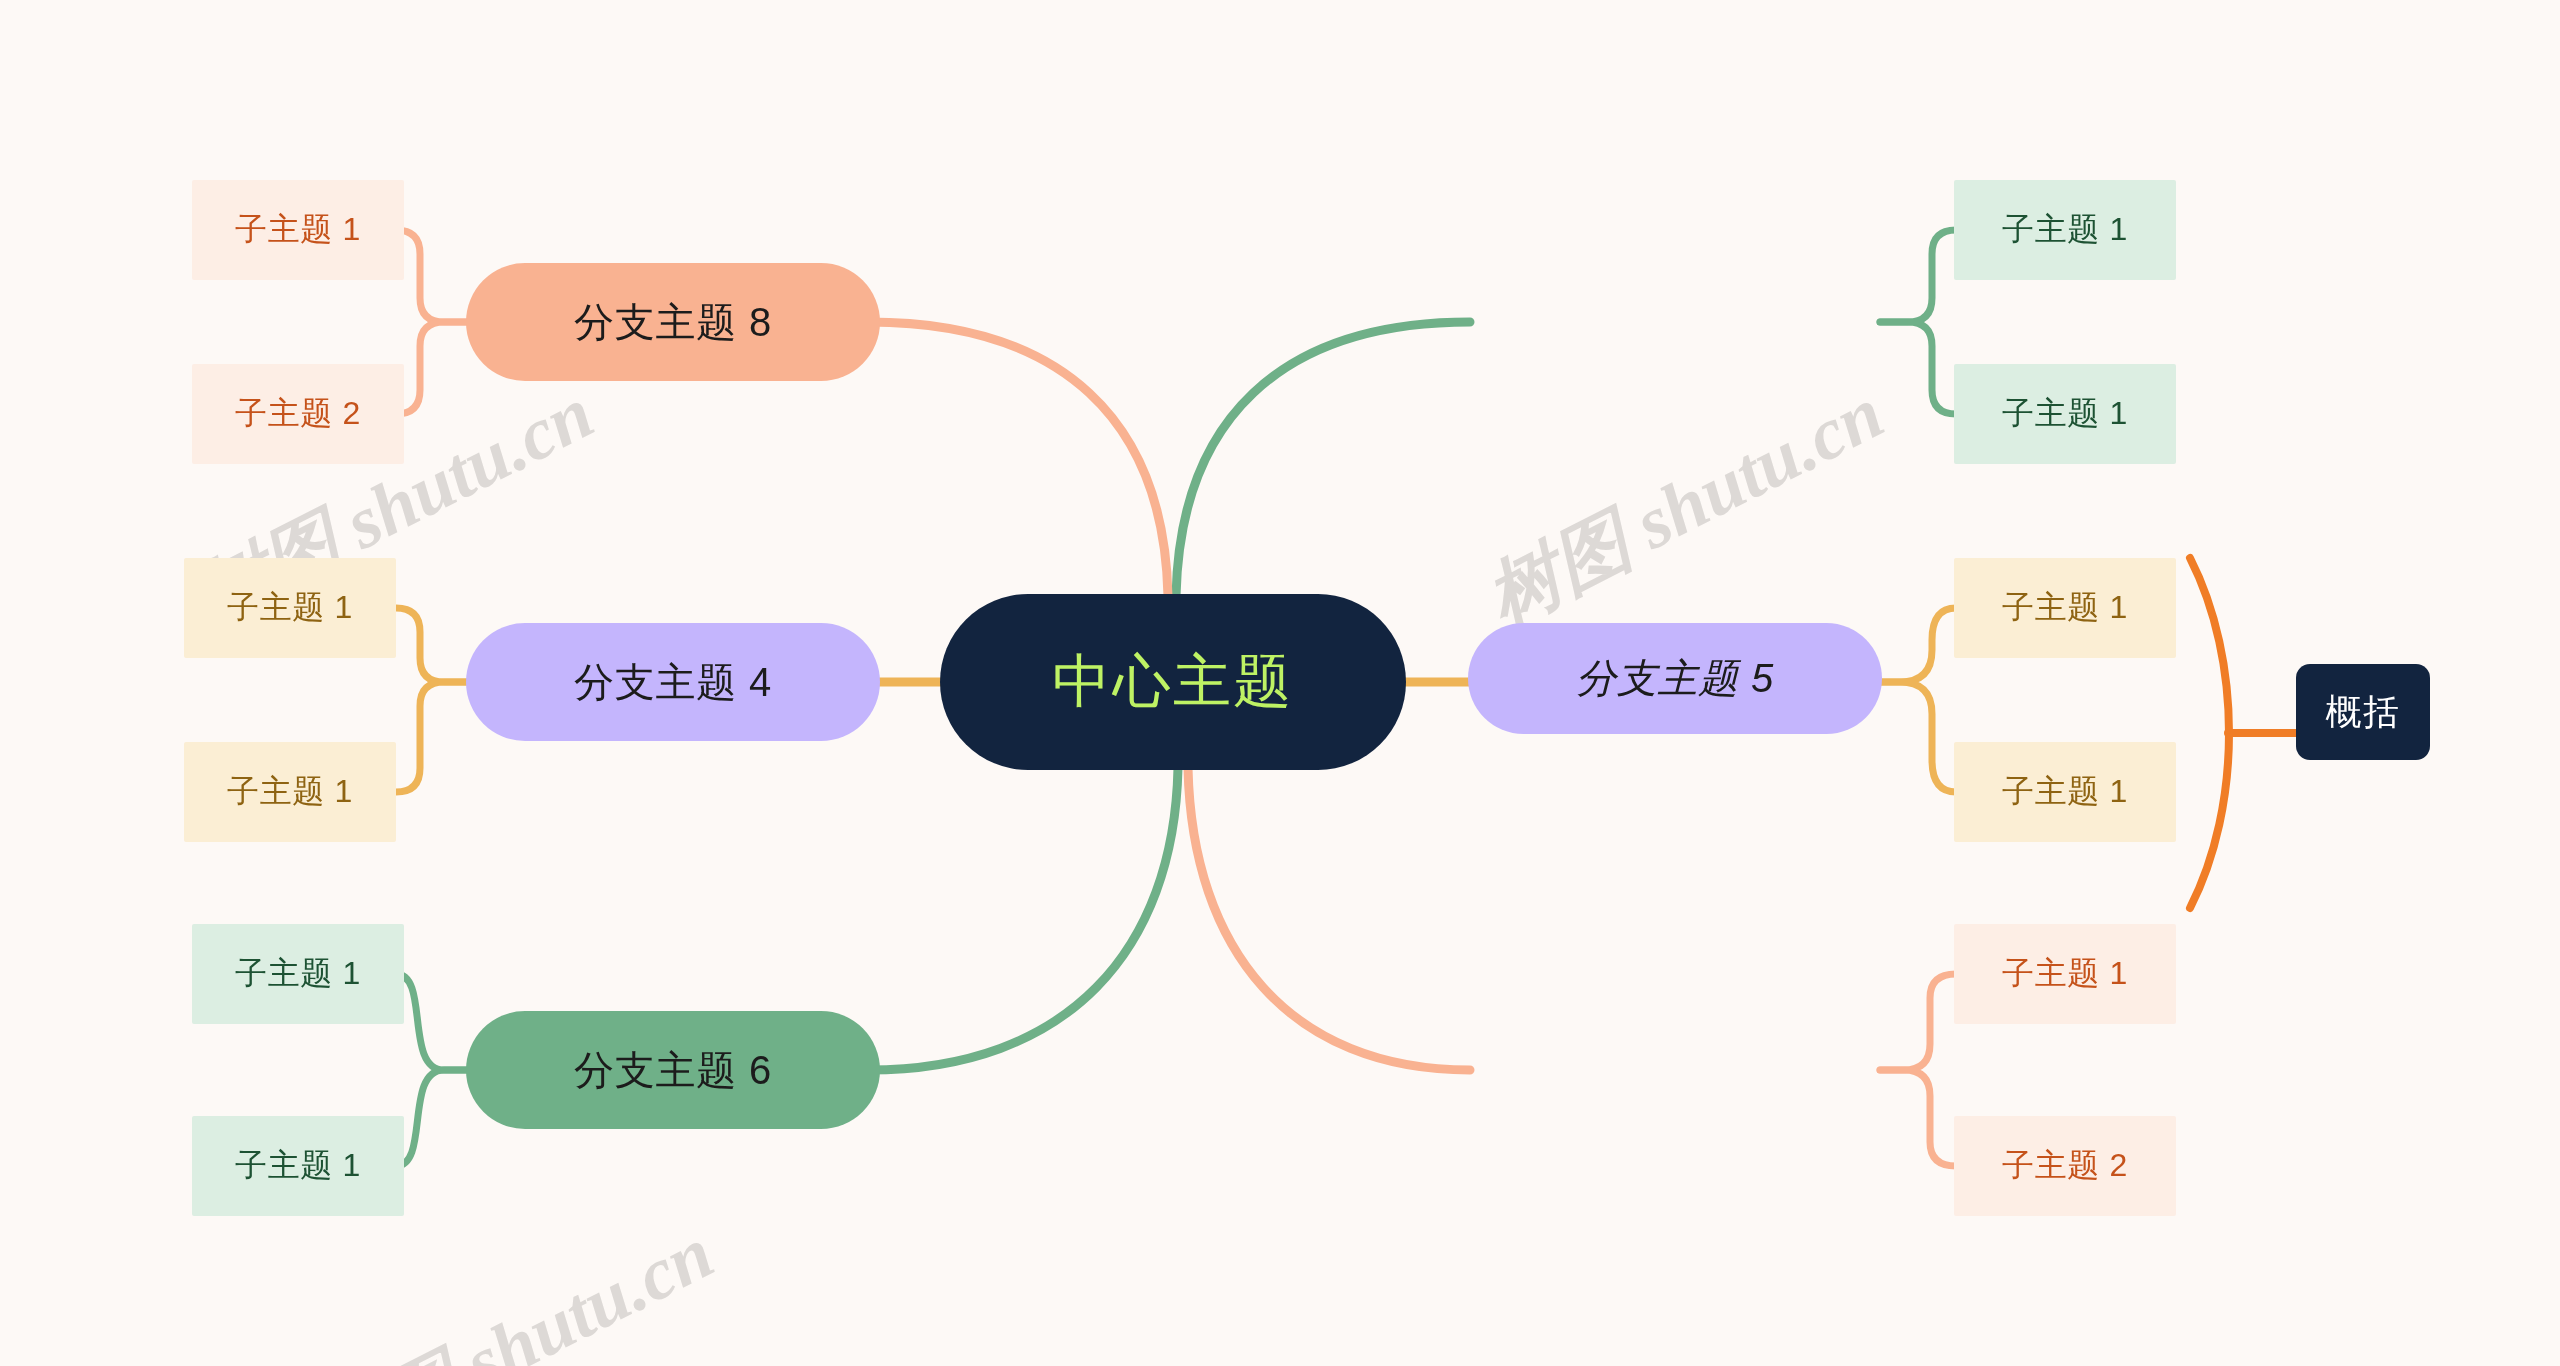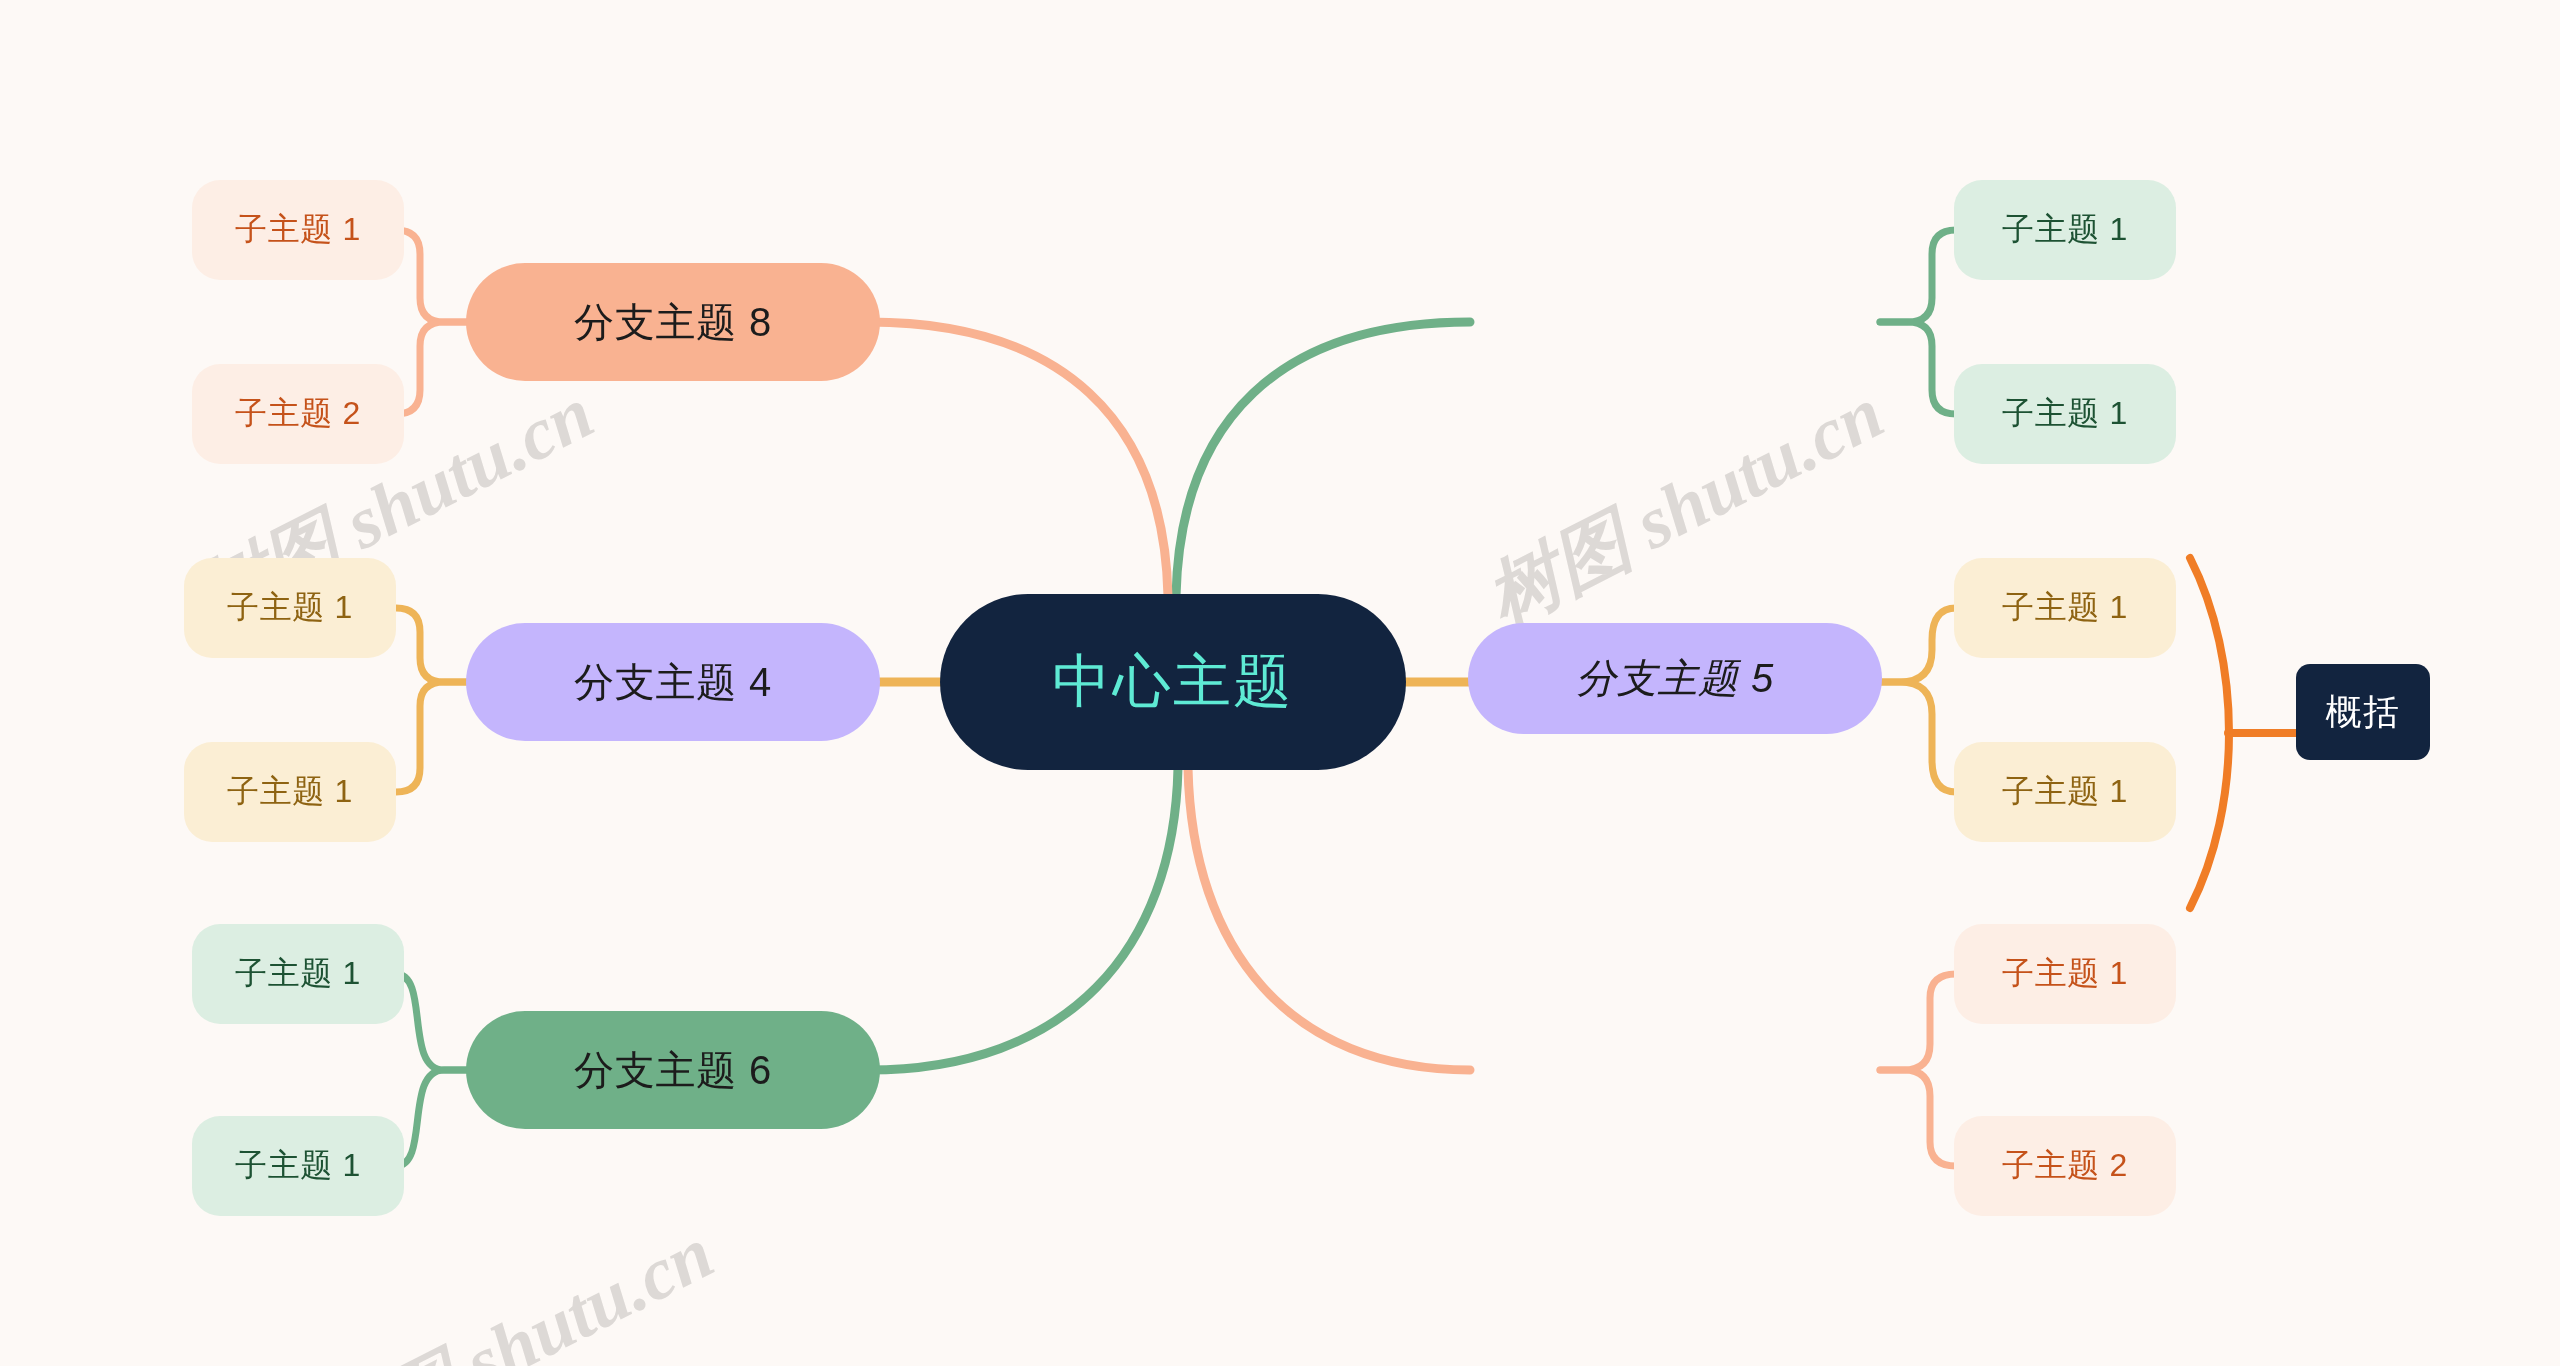--- a/index.html
+++ b/index.html
@@ -41,21 +41,21 @@
     position: absolute;
     display: flex;
     align-items: center;
     justify-content: center;
     box-sizing: border-box;
     white-space: nowrap;
     letter-spacing: .02em;
   }
   .root {
     background: #12243f;
-    color: #5eead4;
+    color: #bef264;
     font-size: 58px;
     border-radius: 90px;
     letter-spacing: .04em;
   }
   .summary-node {
     background: #12243f;
     color: #ffffff;
     font-size: 36px;
     border-radius: 14px;
     letter-spacing: .04em;
@@ -64,21 +64,21 @@
     font-size: 40px;
     border-radius: 70px;
     color: #1c1c1c;
   }
   .branch.c-green  { background: #6fb088; }
   .branch.c-amber  { background: #c4b5fd; }
   .branch.c-salmon { background: #f9b291; }
 
   .sub {
     font-size: 32px;
-    border-radius: 28px;
+    border-radius: 2px;
     font-weight: 400;
   }
   .sub.c-green  { background: #dceee2; color: #1d5233; }
   .sub.c-amber  { background: #fbeed4; color: #8e6312; }
   .sub.c-salmon { background: #fdeee5; color: #c5521a; }
 </style>
 </head>
 <body>
 
 <div id="stage">

